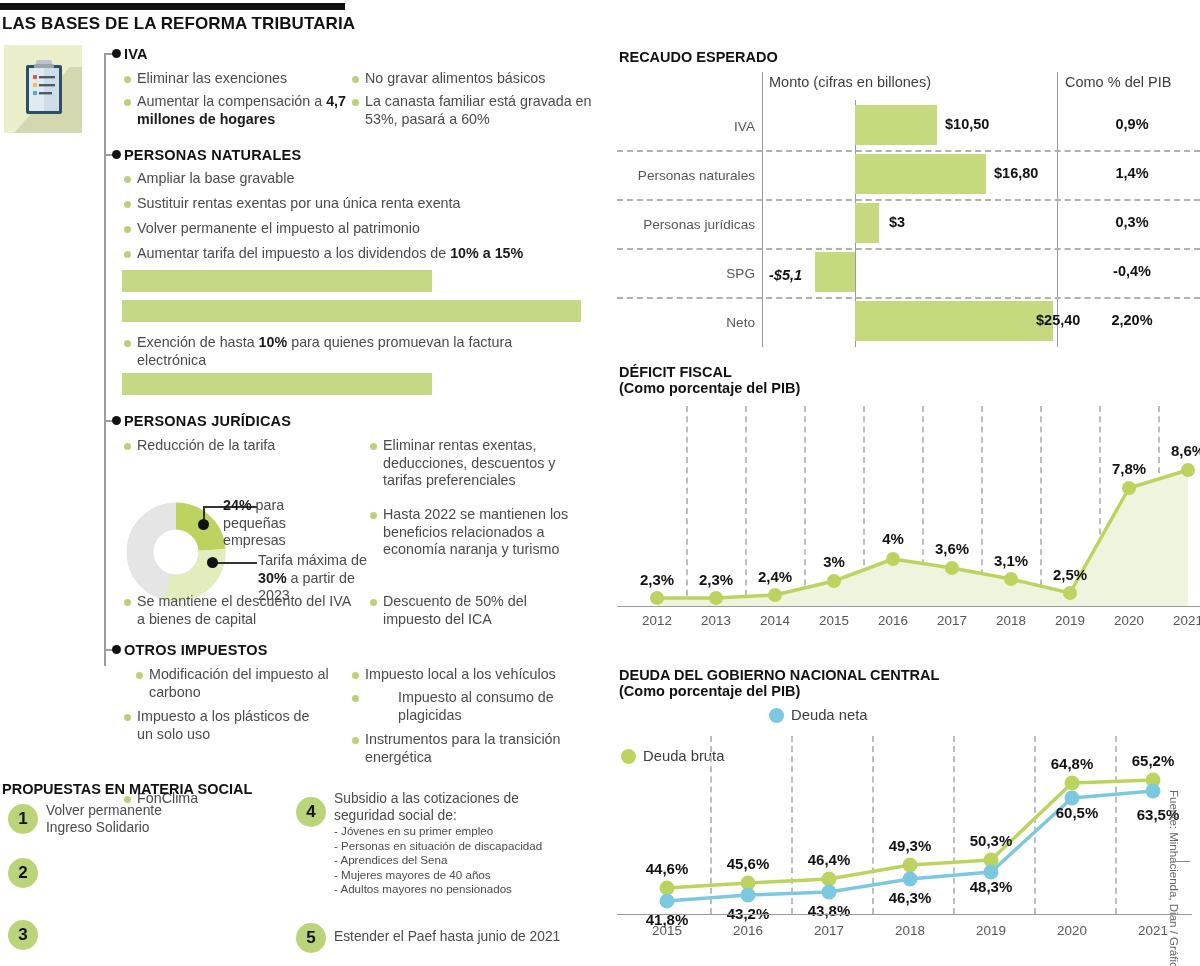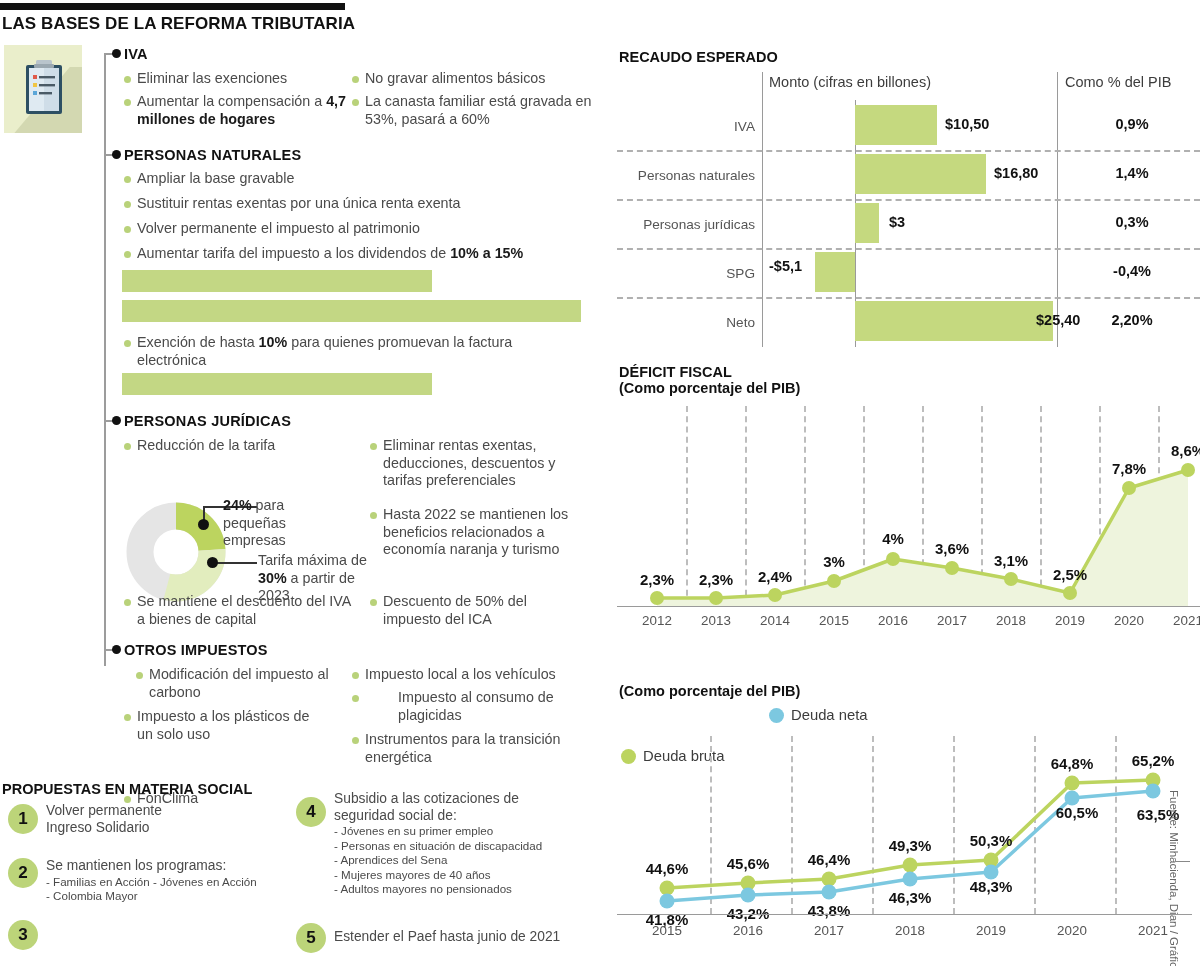--- a/index.html
+++ b/index.html
@@ -263,25 +263,20 @@
     </div>
 
   </div>
 
   <div class="social-title">PROPUESTAS EN MATERIA SOCIAL</div>
 
   <div class="numbadge" style="left:8px; top:804px;">1</div>
   <div class="soc-txt" style="left:46px; top:803px; width:190px;">Volver permanente<br>Ingreso Solidario</div>
 
   <div class="numbadge" style="left:8px; top:858px;">2</div>
-  <div class="soc-txt" style="left:46px; top:858px; width:250px;">
-    <span>Se mantienen los programas:</span>
-    <div class="soc-sub">- Familias en Acción    - Jóvenes en Acción</div>
-    <div class="soc-sub">- Colombia Mayor</div>
-  </div>
 
   <div class="numbadge" style="left:8px; top:920px;">3</div>
 
   <div class="numbadge" style="left:296px; top:797px;">4</div>
   <div class="soc-txt" style="left:334px; top:791px; width:265px;">
     <span>Subsidio a las cotizaciones de<br>seguridad social de:</span>
     <div class="soc-sub">- Jóvenes en su primer empleo</div>
     <div class="soc-sub">- Personas en situación de discapacidad</div>
     <div class="soc-sub">- Aprendices del Sena</div>
     <div class="soc-sub">- Mujeres mayores de 40 años</div>
@@ -320,21 +315,21 @@
       <div class="barval" style="left:377px; top:93px;">$16,80</div>
       <div class="pibval" style="left:455px; top:93px;">1,4%</div>
 
       <div class="rowlabel" style="left:10px; top:145px; width:128px;">Personas jurídicas</div>
       <div class="bar" style="left:238px; top:131px; width:24px; height:40px;"></div>
       <div class="barval" style="left:272px; top:142px;">$3</div>
       <div class="pibval" style="left:455px; top:142px;">0,3%</div>
 
       <div class="rowlabel" style="left:10px; top:194px; width:128px;">SPG</div>
       <div class="bar" style="left:198px; top:180px; width:40px; height:40px;"></div>
-      <div class="barval" style="left:152px; top:186px;">-$5,1</div>
+      <div class="barval" style="left:152px; top:195px;font-style:italic;">-$5,1</div>
       <div class="pibval" style="left:455px; top:191px;">-0,4%</div>
 
       <div class="rowlabel" style="left:10px; top:243px; width:128px;">Neto</div>
       <div class="bar" style="left:238px; top:229px; width:198px; height:40px;"></div>
       <div class="barval" style="left:382px; top:240px;margin-left:37px;">$25,40</div>
       <div class="pibval" style="left:455px; top:240px;">2,20%</div>
     </div>
 
     <div class="r-title" style="left:2px; top:364px;">
       <span>DÉFICIT FISCAL</span><br>
@@ -386,21 +381,21 @@
       <div class="xtick" style="left:187px; top:213px;">2015</div>
       <div class="xtick" style="left:246px; top:213px;">2016</div>
       <div class="xtick" style="left:305px; top:213px;">2017</div>
       <div class="xtick" style="left:364px; top:213px;">2018</div>
       <div class="xtick" style="left:423px; top:213px;">2019</div>
       <div class="xtick" style="left:482px; top:213px;">2020</div>
       <div class="xtick" style="left:541px; top:213px;">2021</div>
     </div>
 
     <div class="r-title" style="left:2px; top:667px;">
-      <br>
+      <span>DEUDA DEL GOBIERNO NACIONAL CENTRAL</span><br>
       <span>(Como porcentaje del PIB)</span>
     </div>
 
     <div class="legend-item" style="left:4px; top:707px;margin-top:41px;">
       <span class="legend-dot" style="background:#bcd45f;"></span>
       <span class="legend-txt">Deuda bruta</span>
     </div>
     <div class="legend-item" style="left:152px; top:707px;">
       <span class="legend-dot" style="background:#7cc8e0;"></span>
       <span class="legend-txt">Deuda neta</span>

